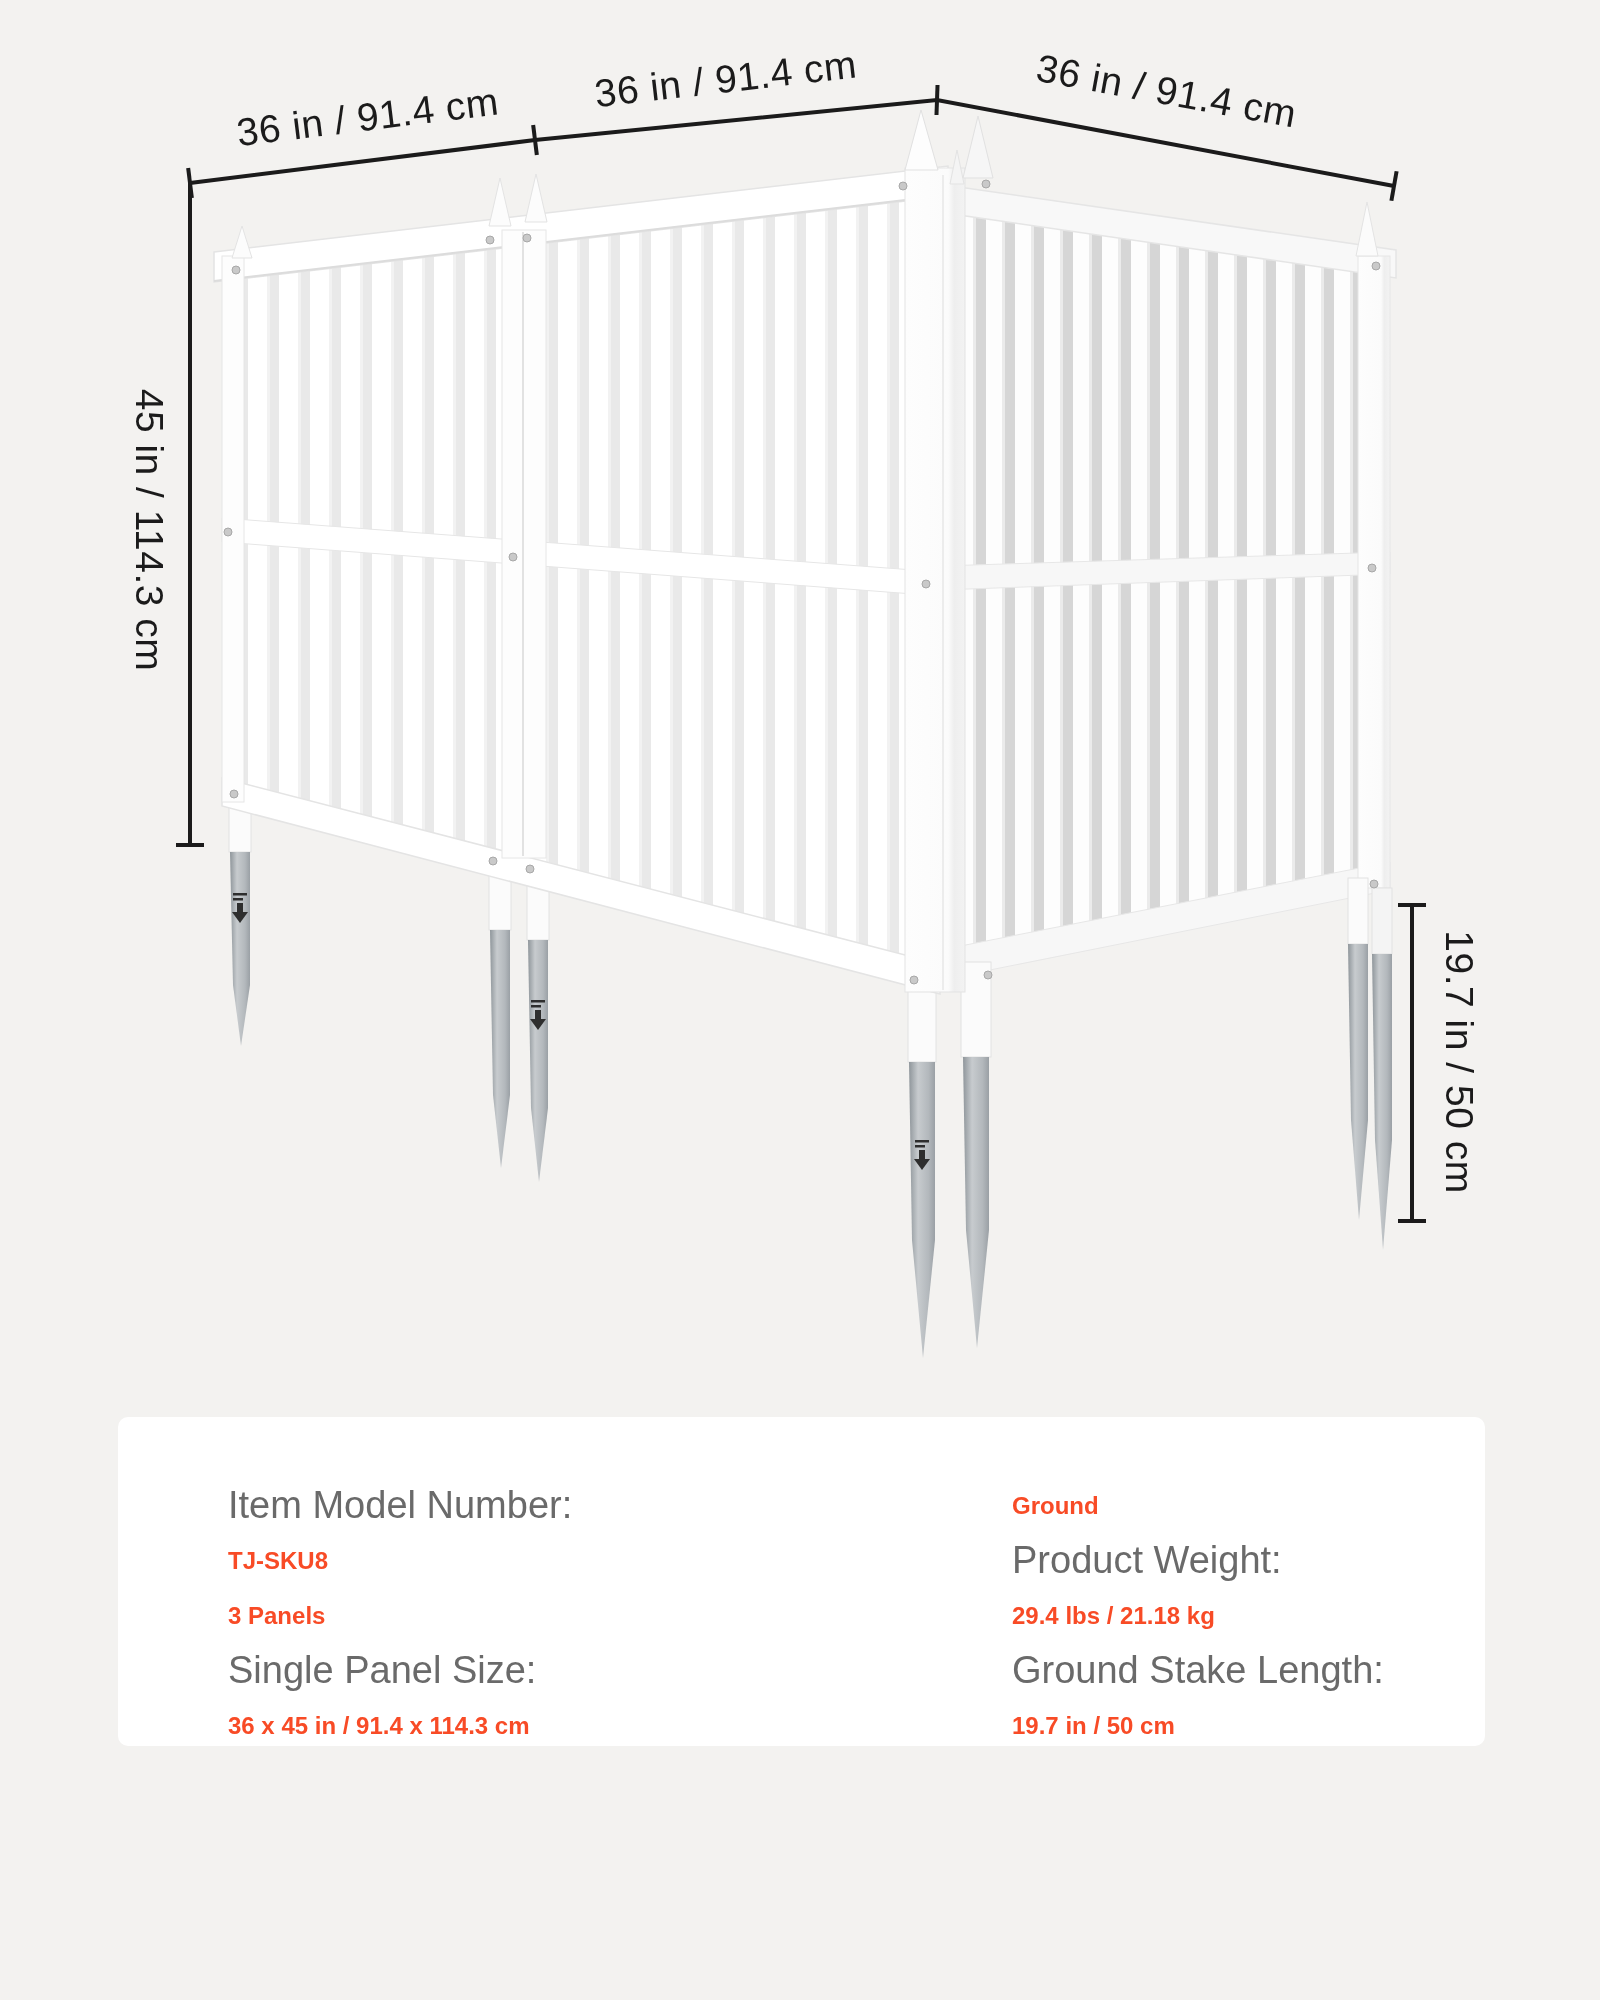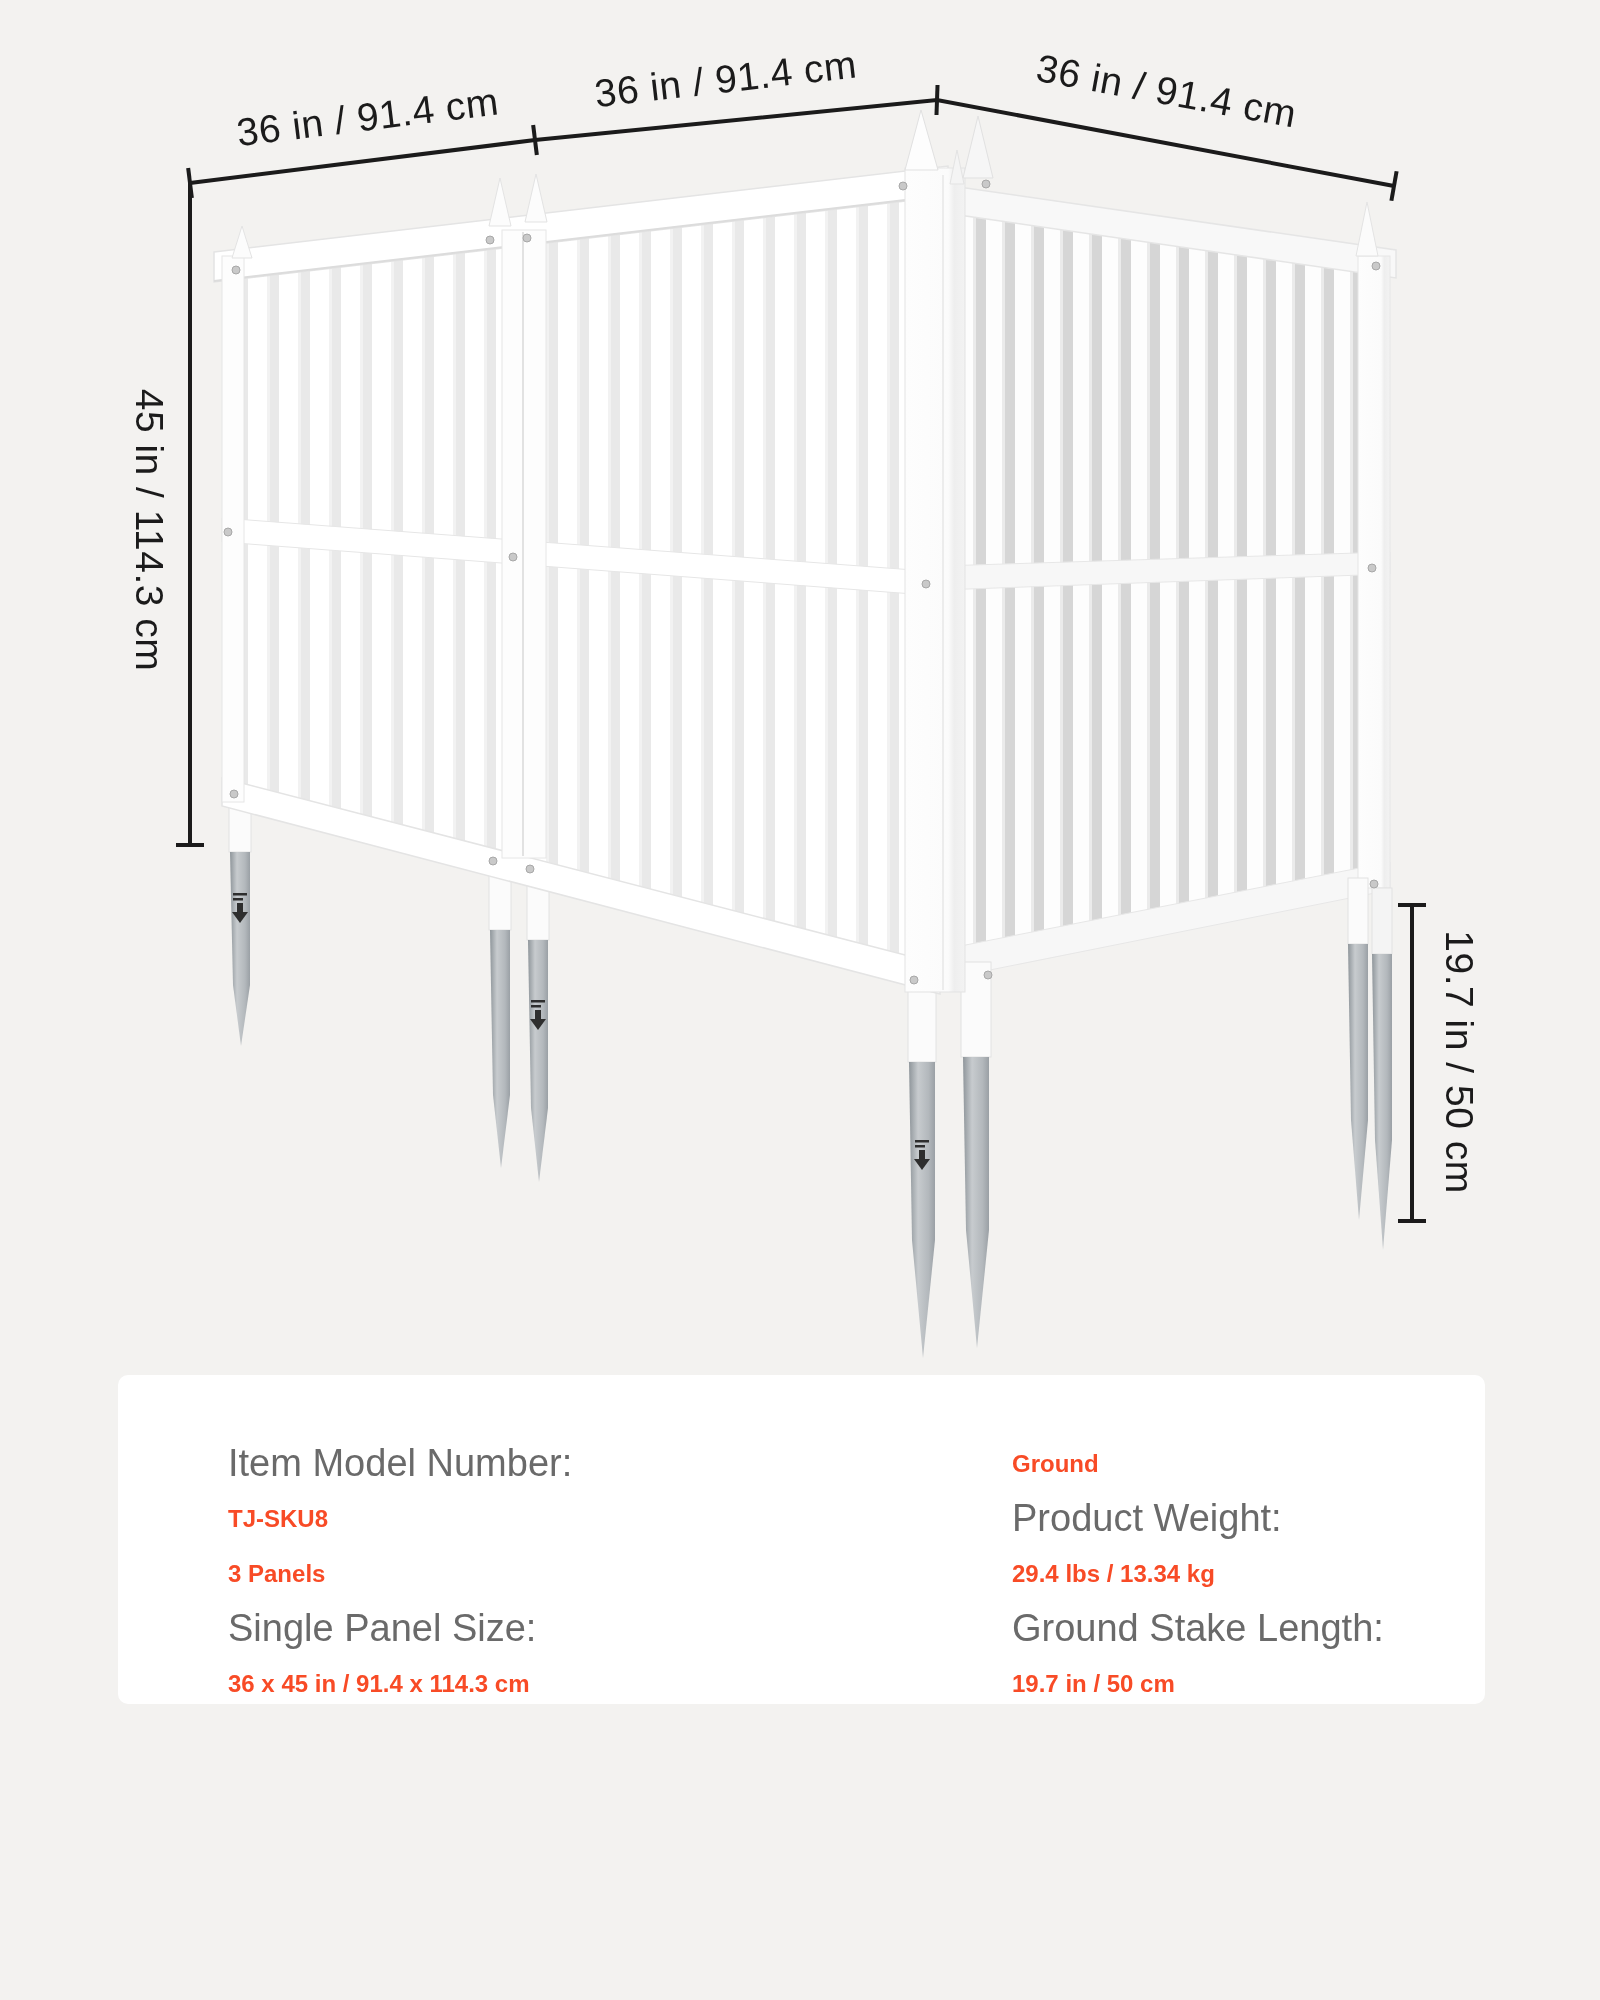--- a/index.html
+++ b/index.html
@@ -7,21 +7,21 @@
     position:relative;width:1600px;height:2000px;
     background:#f3f2f0;overflow:hidden;
     font-family:"Liberation Sans",sans-serif;
   }
   .diagram-svg{position:absolute;left:0;top:0;}
   .dim-text{
     font-family:"Liberation Sans",sans-serif;
     font-size:39px;fill:#1b1b1b;letter-spacing:.5px;
   }
   .spec-card{
-    position:absolute;left:118px;top:1375px;width:1367px;height:329px;
+    position:absolute;left:118px;top:1417px;width:1367px;height:329px;
     background:#ffffff;border-radius:10px;
   }
   .spec-col{position:absolute;top:61px;}
   .spec-col.c1{left:110px;}
   .spec-col.c2{left:894px;}
   .spec-label{
     font-size:38px;color:#6a6a6a;line-height:55px;height:55px;white-space:nowrap;
   }
   .spec-value{
     font-size:24px;font-weight:bold;color:#f84b26;line-height:55px;height:55px;white-space:nowrap;
@@ -197,19 +197,19 @@
     <div class="spec-col c1">
       <div class="spec-label">Item Model Number:</div>
       <div class="spec-value">TJ-SKU8</div>
       <div class="spec-value">3 Panels</div>
       <div class="spec-label">Single Panel Size:</div>
       <div class="spec-value">36 x 45 in / 91.4 x 114.3 cm</div>
     </div>
     <div class="spec-col c2">
       <div class="spec-value">Ground</div>
       <div class="spec-label">Product Weight:</div>
-      <div class="spec-value">29.4 lbs / 13.34 kg</div>
+      <div class="spec-value">29.4 lbs / 21.18 kg</div>
       <div class="spec-label">Ground Stake Length:</div>
       <div class="spec-value">19.7 in / 50 cm</div>
     </div>
   </div>
 
 </div>
 
 </body></html>

